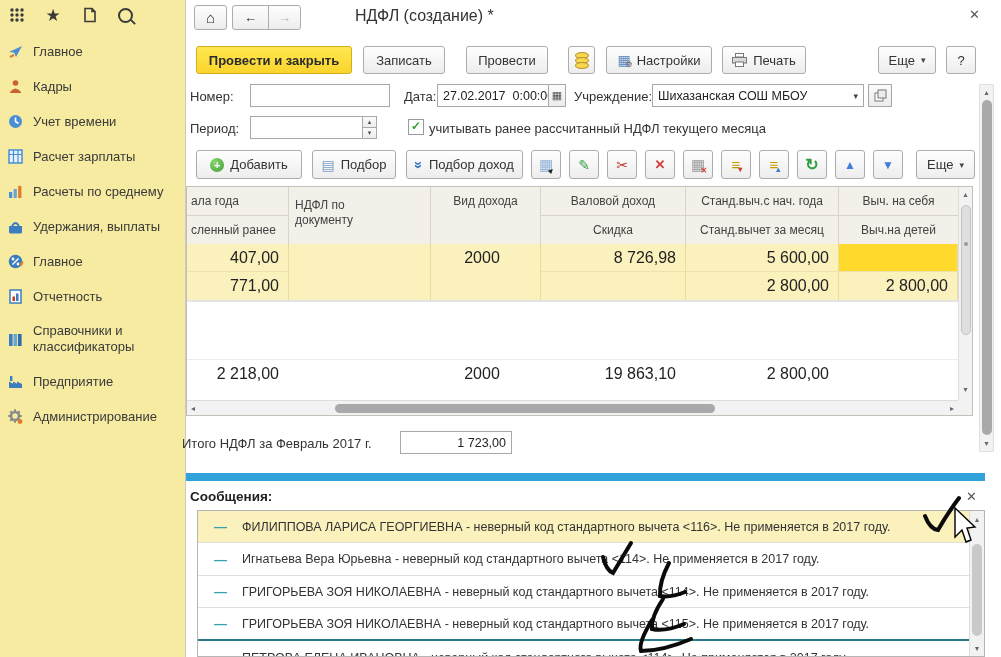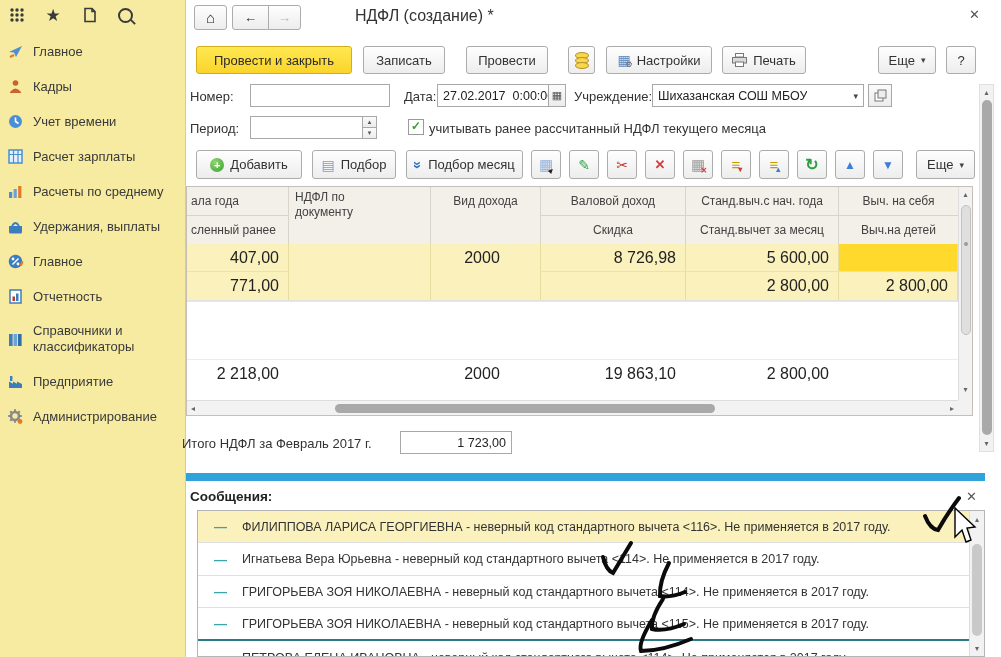--- a/index.html
+++ b/index.html
@@ -12,33 +12,33 @@
   .topbar{position:absolute;left:0;top:0;width:186px;height:30px;display:flex;align-items:center;gap:16px;padding-left:7px;box-sizing:border-box;}
   .tb-ic{width:20px;height:20px;display:flex;align-items:center;justify-content:center;color:#3a3a3a;font-size:17px;}
   .nav{position:absolute;left:0;top:34px;width:186px;}
   .nav-item{display:flex;align-items:center;height:35px;padding-left:7px;box-sizing:border-box;cursor:default;}
   .nav-item.tall{height:50px;}
   .nav-ic{width:17px;height:17px;margin-right:9px;flex:0 0 17px;}
   .nav-lab{font-size:13px;color:#3a3a3a;width:142px;line-height:16px;}
 
   
   .btn{position:absolute;box-sizing:border-box;border:1px solid #ACACAC;border-radius:3px;background:linear-gradient(#FEFEFE,#EDEDED);font-size:13px;color:#333;display:flex;align-items:center;justify-content:center;gap:6px;cursor:default;}
-  .btn-yellow{background:linear-gradient(#FFE850,#FAD42C);border-color:#D3AE1C;font-weight:normal;color:#2b2b2b;}
+  .btn-yellow{background:linear-gradient(#FFE850,#FAD42C);border-color:#D3AE1C;font-weight:bold;color:#2b2b2b;}
   .inp{position:absolute;box-sizing:border-box;border:1px solid #A8A8A8;background:#fff;font-size:12.5px;display:flex;align-items:center;padding:0 5px;color:#222;}
   .seg{position:absolute;box-sizing:border-box;border:1px solid #A8A8A8;background:linear-gradient(#FBFBFB,#ECECEC);display:flex;align-items:center;justify-content:center;color:#555;}
   .lbl{position:absolute;font-size:13px;color:#333;white-space:nowrap;}
   .ddarrow{font-size:9px;color:#444;}
 
   
   .tbl-wrap{left:186px;top:186px;width:787px;height:230px;border:1px solid #C4C0B8;background:#fff;overflow:hidden;}
   .thead{position:absolute;left:0;top:0;width:771px;height:57px;display:flex;background:#F3F0EA;border-bottom:1px solid #C9C5BD;}
   .hcol{box-sizing:border-box;border-right:1px solid #D8D4CC;font-size:12px;color:#424242;}
   .htop,.hbot{height:28px;line-height:28px;box-sizing:border-box;padding:0 4px;white-space:nowrap;overflow:hidden;}
   .hbot{border-top:1px solid #D8D4CC;}
-  .hfull{height:56px;box-sizing:border-box;padding:3px 6px;line-height:15px;}
+  .hfull{height:56px;box-sizing:border-box;padding:11px 6px;line-height:15px;}
   .ctr{text-align:center;}
   .tbody{position:absolute;left:0;top:57px;width:771px;height:142px;overflow:hidden;}
   .trow{display:flex;height:28px;}
   .cell{box-sizing:border-box;height:28px;line-height:27px;font-size:16px;color:#222;padding:0 9px 0 2px;white-space:nowrap;overflow:hidden;border-right:1px solid var(--vl,transparent);}
   .line1 .cell{border-bottom:1px solid var(--hl,transparent);}
   .line1 .cell.merged{border-bottom:none;}
   .ylw{--vl:#E9DCA1;--hl:#EDE2AD;background:#FBF1BD;}
   .wht{--vl:transparent;--hl:#ECECEC;}
   .num{text-align:right;}
   .c1{width:102px;}.c2{width:142px;}.c3{width:110px;text-align:center;}.c4{width:145px;}.c5{width:153px;}.c6{width:119px;}
@@ -300,21 +300,21 @@
   <div class="btn" style="left:196px;top:150px;width:106px;height:29px;">
     <span class="plus-circle"><span>+</span></span>
     <span>Добавить</span>
   </div>
   <div class="btn" style="left:312px;top:150px;width:84px;height:29px;">
     <span class="ic" style="color:#7A9CC6;font-size:14px;">▤</span>
     <span>Подбор</span>
   </div>
   <div class="btn" style="left:406px;top:150px;width:117px;height:29px;">
     <span class="rot90" style="color:#2F6FC4;font-size:14px;">»</span>
-    <span>Подбор месяц</span>
+    <span>Подбор доход</span>
   </div>
 
   <div class="btn" style="left:531px;top:150px;width:30px;height:29px;">
       <span class="ic" style="color:#8FB0D8;font-size:15px;">
         <span>▦</span>
         <span class="ovl" style="color:#222;transform:rotate(45deg);">▲</span>
       </span>
     </div>
   <div class="btn" style="left:569px;top:150px;width:30px;height:29px;">
       <span class="ic g-green" style="font-size:14px;">✎</span>

